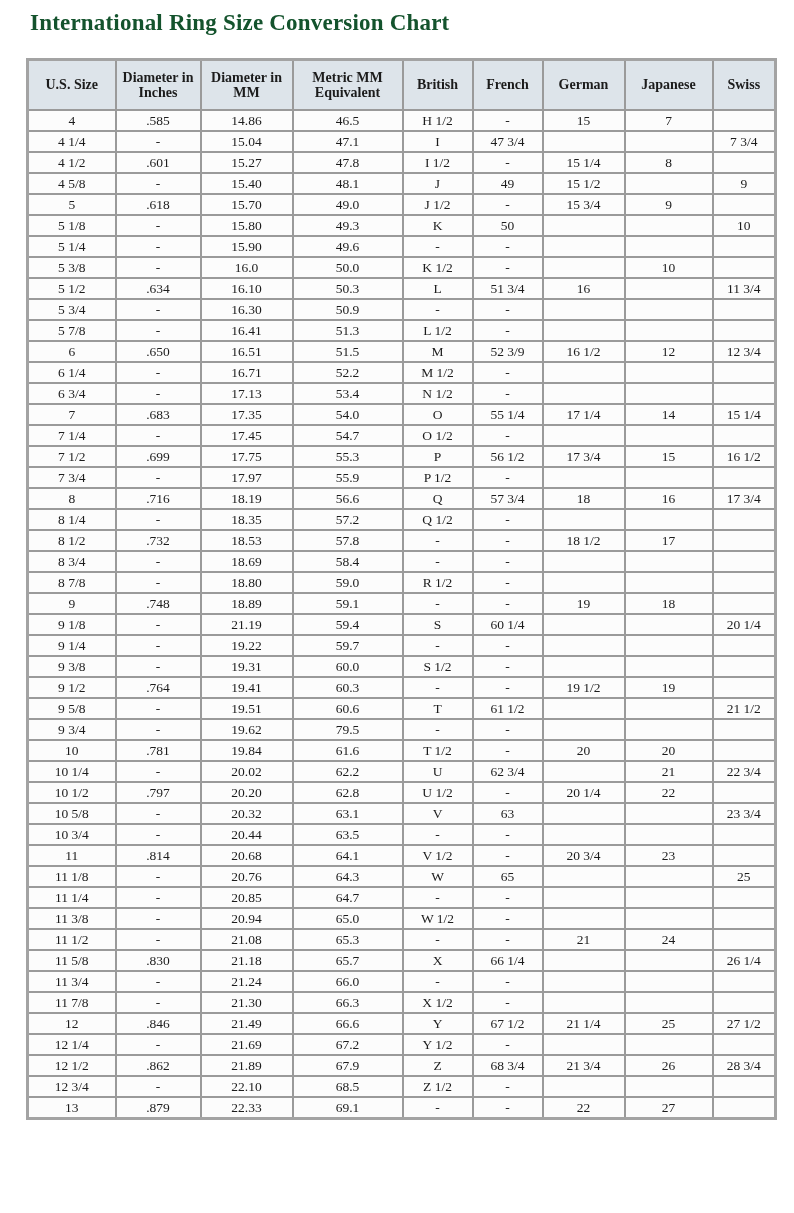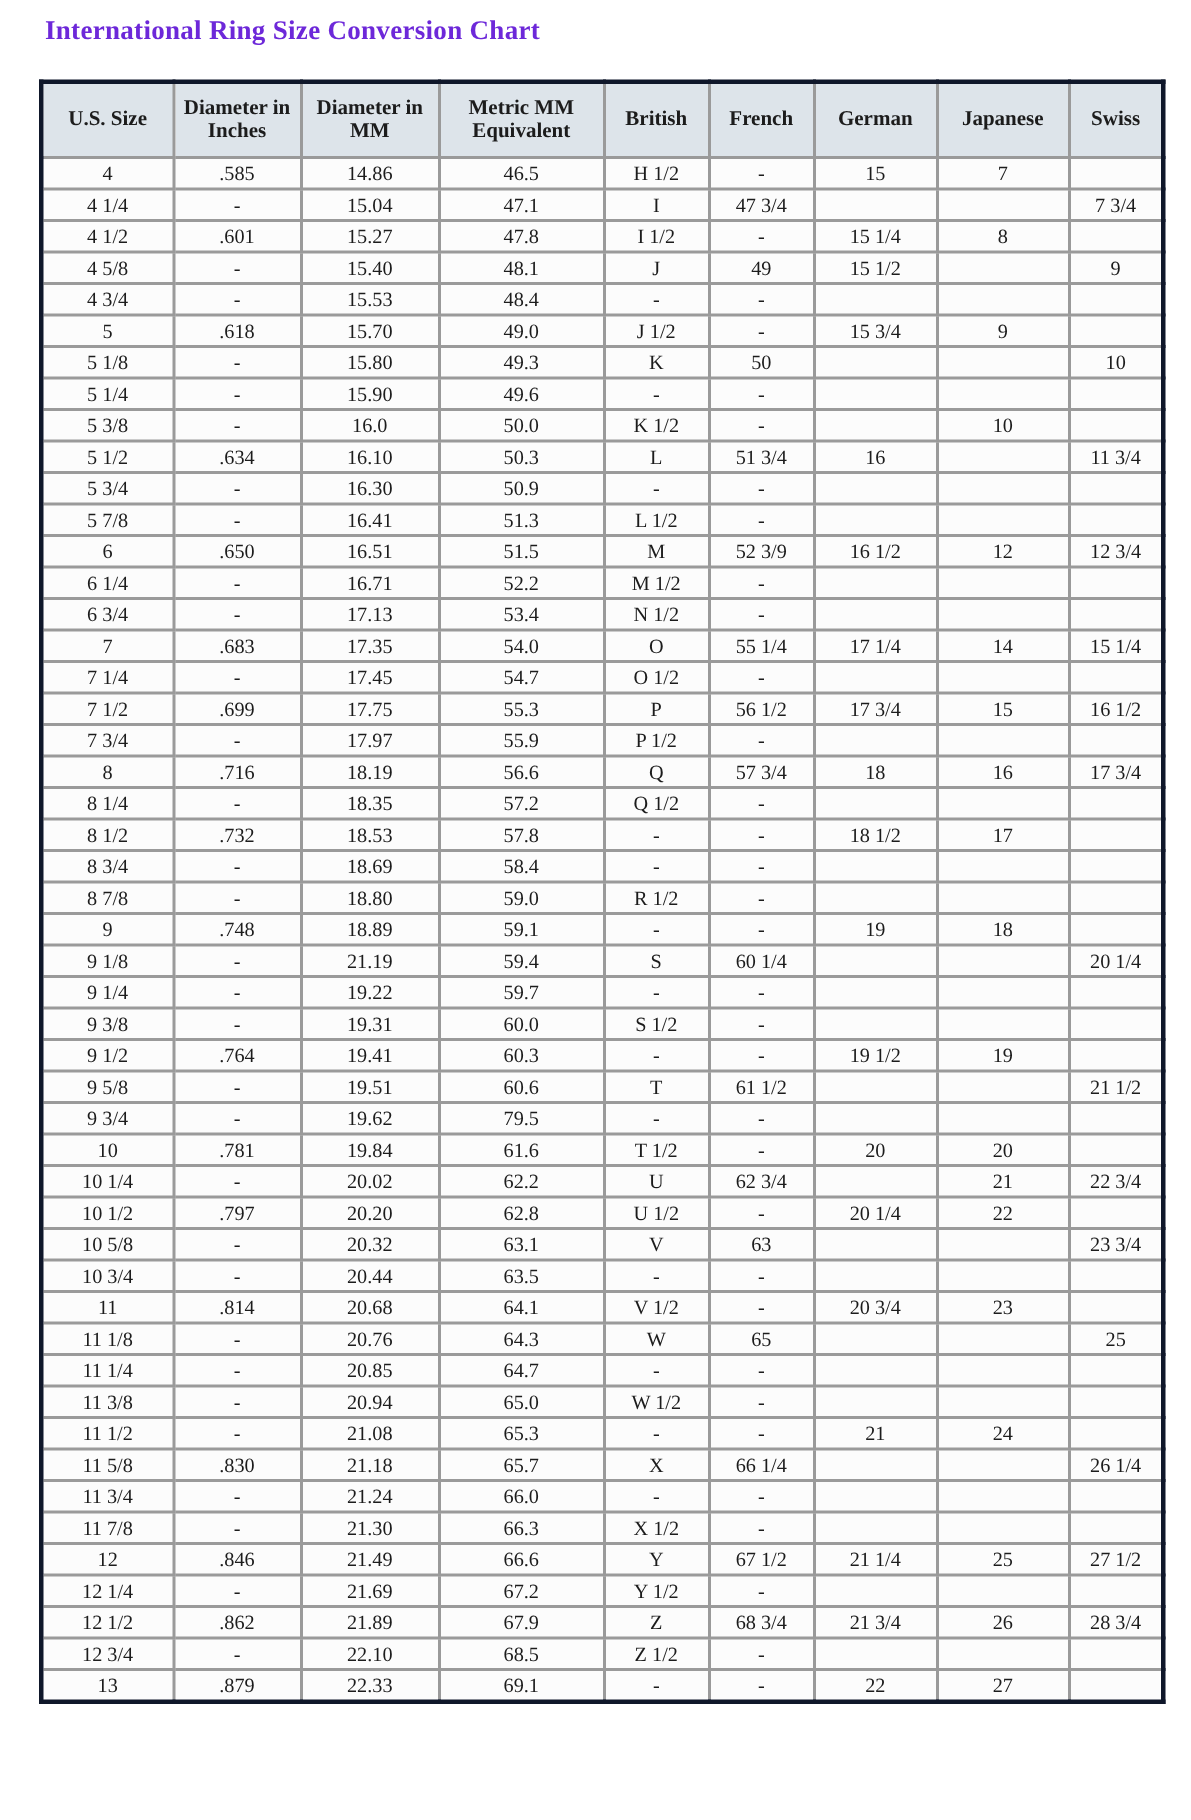--- a/index.html
+++ b/index.html
@@ -11,32 +11,32 @@
   .page {
     width: 794px;
     height: 1213px;
     background: #ffffff;
     position: relative;
     box-sizing: border-box;
   }
   .page-title {
     margin: 0;
     padding: 10px 12px 0 30px;
-    font-size: 18px;
+    font-size: 23px;
     font-weight: bold;
-    color: #6d28d9;
+    color: #14532d;
     letter-spacing: 0.2px;
   }
   table.ring-table {
     border-collapse: collapse;
     table-layout: fixed;
     margin: 22px 0 0 26px;
     width: 748px;
     background: #fcfcfc;
-    border: 3px solid #0f172a;
+    border: 3px solid #a3a3a3;
   }
   table.ring-table th,
   table.ring-table td {
     border: 2px solid #9a9a9a;
     text-align: center;
     vertical-align: middle;
     color: #1c1c1c;
     overflow: hidden;
     white-space: nowrap;
   }
@@ -137,31 +137,20 @@
           <td>-</td>
           <td>15.40</td>
           <td>48.1</td>
           <td>J</td>
           <td>49</td>
           <td>15 1/2</td>
           <td></td>
           <td>9</td>
         </tr>
         <tr>
-          <td>4 3/4</td>
-          <td>-</td>
-          <td>15.53</td>
-          <td>48.4</td>
-          <td>-</td>
-          <td>-</td>
-          <td></td>
-          <td></td>
-          <td></td>
-        </tr>
-        <tr>
           <td>5</td>
           <td>.618</td>
           <td>15.70</td>
           <td>49.0</td>
           <td>J 1/2</td>
           <td>-</td>
           <td>15 3/4</td>
           <td>9</td>
           <td></td>
         </tr>

